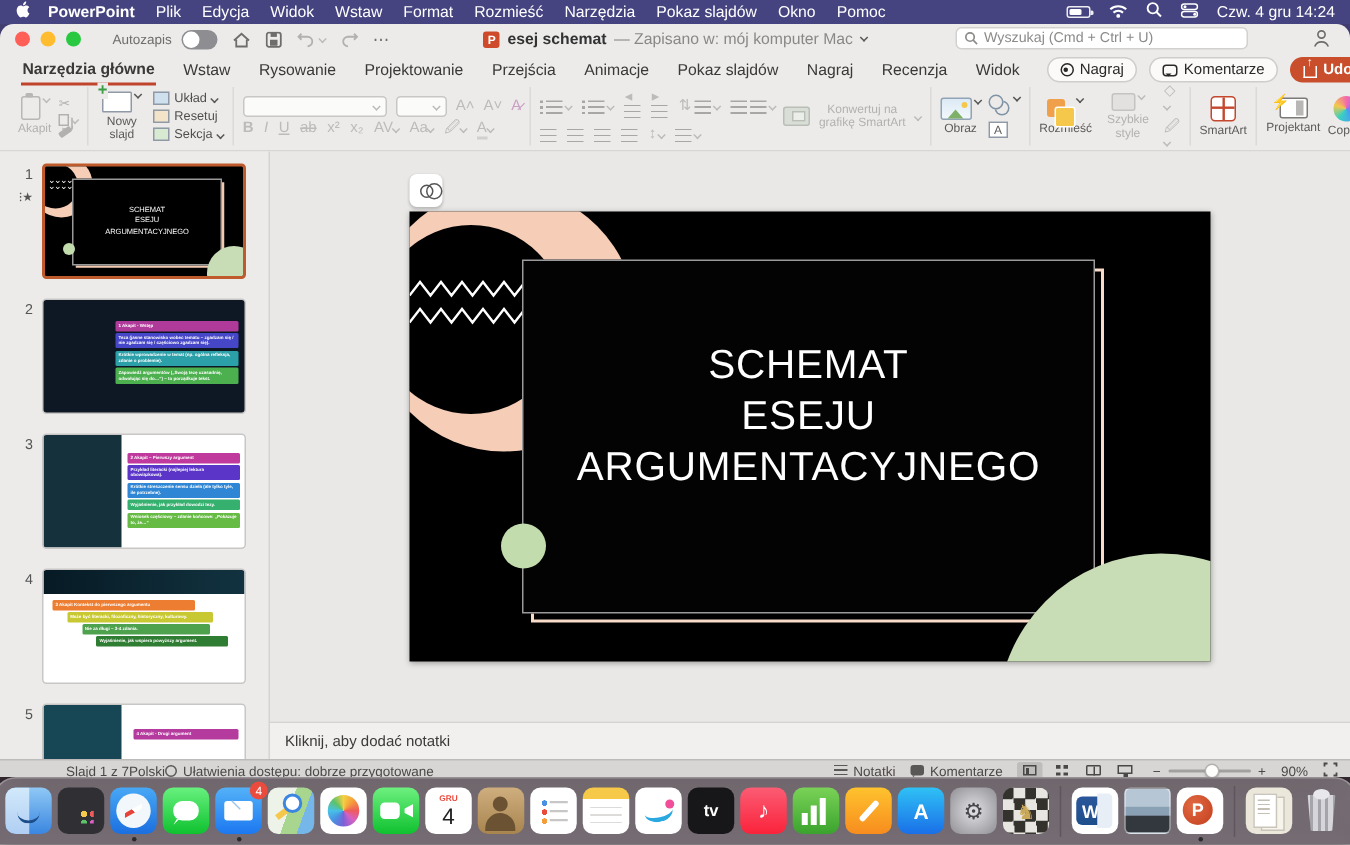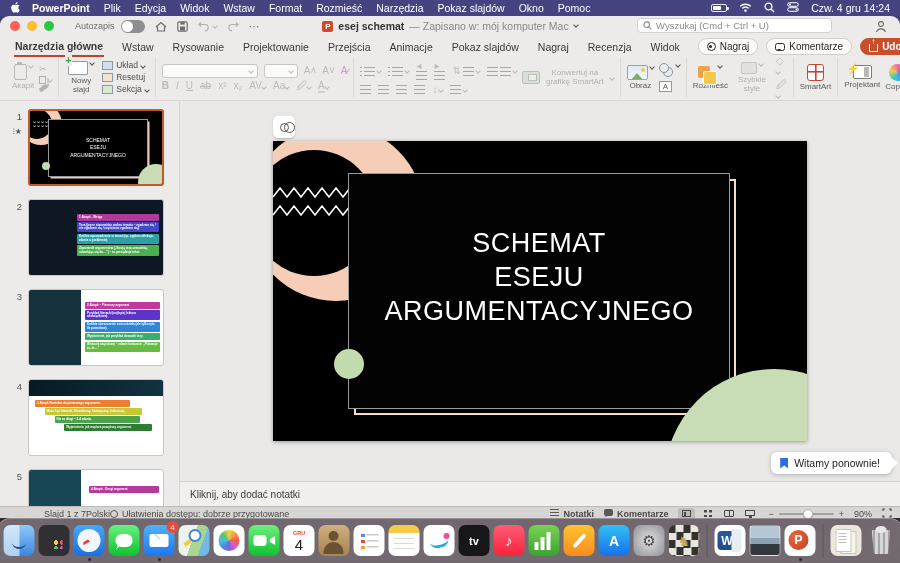--- a/index.html
+++ b/index.html
@@ -142,21 +142,21 @@
   .welcome::after { content:""; position:absolute; right:-4px; top:50%; width:8px; height:8px; background:#fff; transform:translateY(-50%) rotate(45deg); }
   .bookmark { width:8px; height:11px; background:#2d6fdf; clip-path:polygon(0 0,100% 0,100% 100%,50% 72%,0 100%); }
   .notes { height:25px; background:#f1f0ef; border-top:1px solid #d5d3d1; display:flex; align-items:center; padding-left:10px; font-size:10px; color:#3c3a38; }
 
   
   .statusbar { height:14px; background:#d8d6d4; border-top:1px solid #bdbbb9; display:flex; align-items:center; font-size:9px; color:#4a4846; padding:0 8px; }
   .sb-left { display:flex; align-items:center; padding-left:36px; }
   .acc { display:flex; align-items:center; gap:4px; }
   .acc-ic { width:8px; height:8px; border:1px solid #5a5856; border-radius:50%; position:relative; }
   .sb-right { margin-left:auto; display:flex; align-items:center; gap:10px; }
-  .sb-item { display:flex; gap:4px;font-weight:bold; }
+  .sb-item { display:flex; align-items:center; gap:4px; }
   .sb-lines { width:9px; height:7px; background:repeating-linear-gradient(#5a5856 0 1px,transparent 1px 3px); }
   .sb-bub { width:9px; height:7px; background:#5a5856; border-radius:2px; position:relative; }
   .sb-bub::after { content:""; position:absolute; left:1px; bottom:-2px; border:1.5px solid transparent; border-top-color:#5a5856; }
   .viewbtns { display:flex; align-items:center; gap:4px; }
   .vb { width:17px; height:12px; border-radius:2px; display:flex; align-items:center; justify-content:center; }
   .vb.sel { background:#bfbdbb; }
   .vb-norm { width:9px; height:7px; border:1px solid #4a4846; position:relative; }
   .vb-norm::before { content:""; position:absolute; left:1px; top:1px; width:2px; height:4px; background:#4a4846; }
   .vb-grid { width:8px; height:7px; background:
      linear-gradient(#4a4846,#4a4846) 0 0/3px 2.5px,
@@ -636,24 +636,20 @@
             </svg>
           <div class="titlebox-shadow"></div>
           <div class="titlebox">
             <span class="line">SCHEMAT</span>
             <span class="line">ESEJU</span>
             <span class="line">ARGUMENTACYJNEGO</span>
           </div>
           <div class="green-dot"></div>
           <div class="green-blob"></div>
         </div>
-        <div class="welcome">
-          <span class="bookmark"></span>
-          <span>Witamy ponownie!</span>
-        </div>
       </div>
       <div class="notes">
         <span>Kliknij, aby dodać notatki</span>
       </div>
     </div>
   </div>
 
   <div class="statusbar">
     <div class="sb-left">
       <span>Slajd 1 z 7</span>

